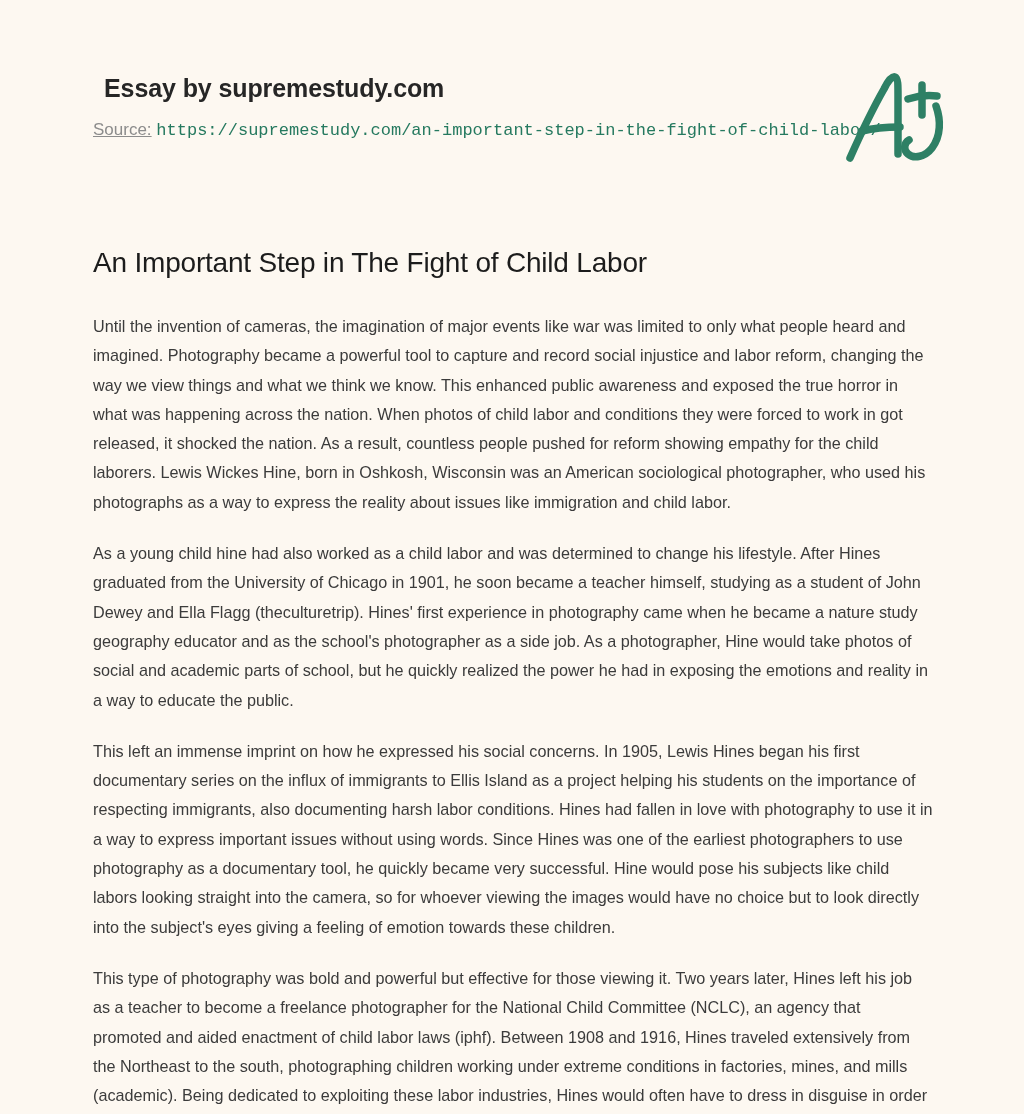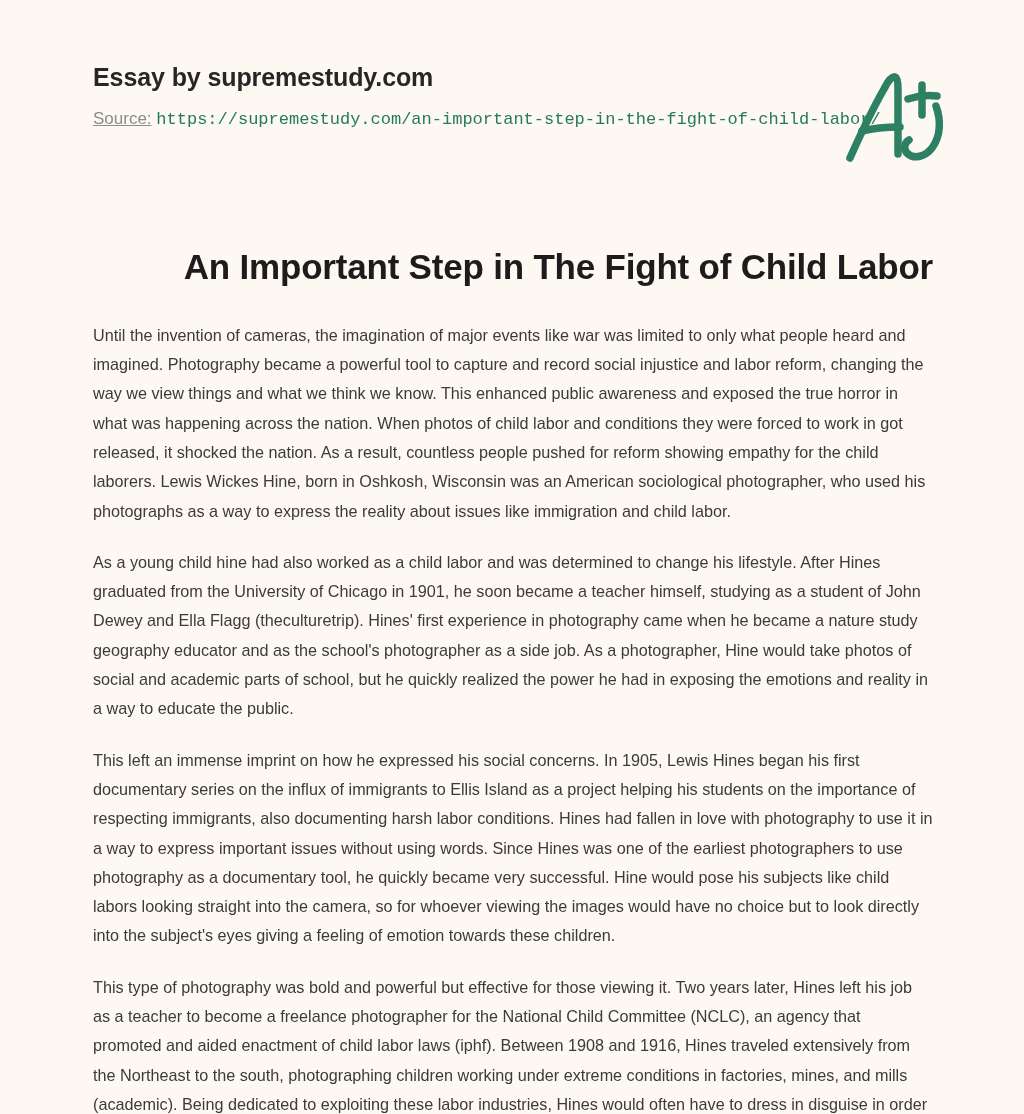--- a/index.html
+++ b/index.html
@@ -30,21 +30,21 @@
     top: 62px;
     right: 60px;
   }
 
   .brand-line {
     font-size: 25px;
     font-weight: bold;
     color: #262626;
     letter-spacing: -0.1px;
     line-height: 1.2;
-    margin: 0;
+    margin: 11px;
     white-space: nowrap;
   }
 
   .source-line {
     margin-top: 17px;
     font-size: 17px;
     line-height: 1.2;
     white-space: nowrap;
   }
   .source-label {
@@ -73,27 +73,26 @@
 
   
   .article {
     position: absolute;
     left: 93px;
     top: 245px;
     width: 840px;
   }
 
   .article-title {
-    font-size: 35px;
-    font-weight: bold;
+    font-size: 28px;
+    font-weight: normal;
     color: #1c1c1c;
     margin: 0 0 32px 0;
     line-height: 1.25;
     letter-spacing: -0.2px;
-    text-align: right;
   }
 
   .article-body p {
     font-size: 16.2px;
     line-height: 29.3px;
     color: #3b3b3b;
     margin: 2px 0 22px 0;
     text-align: left;
   }
   .article-body p:last-child {

